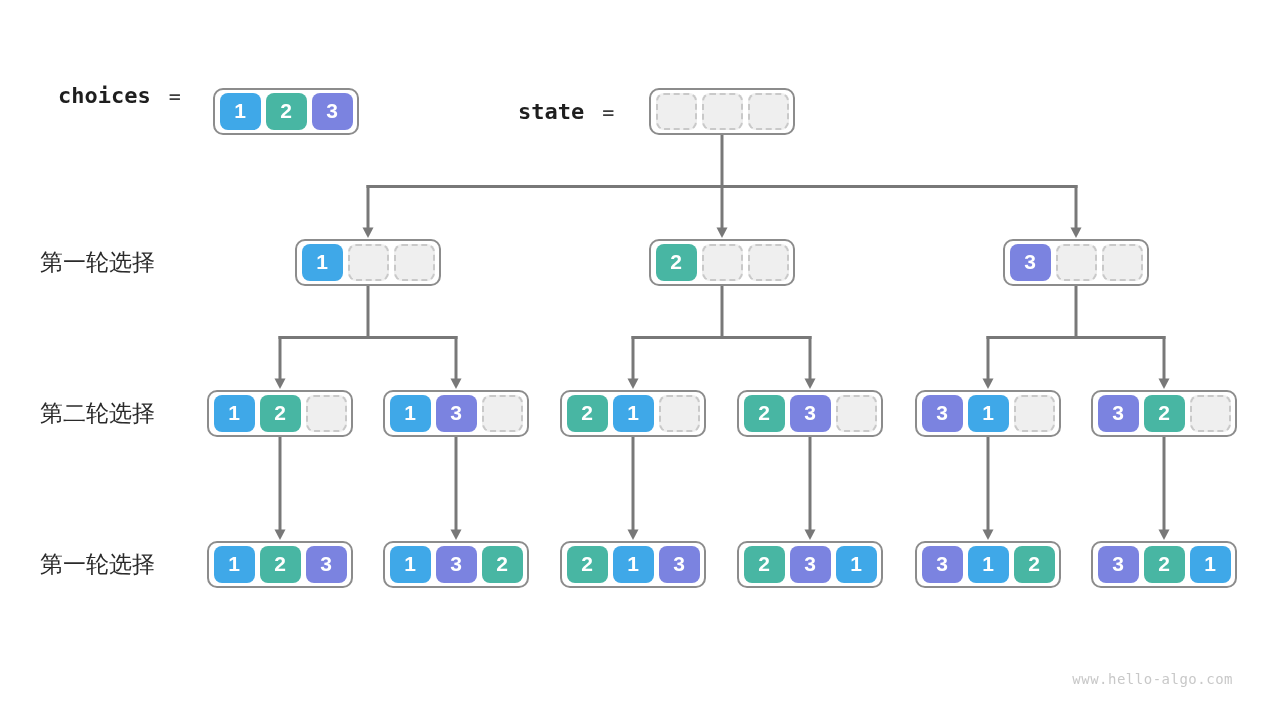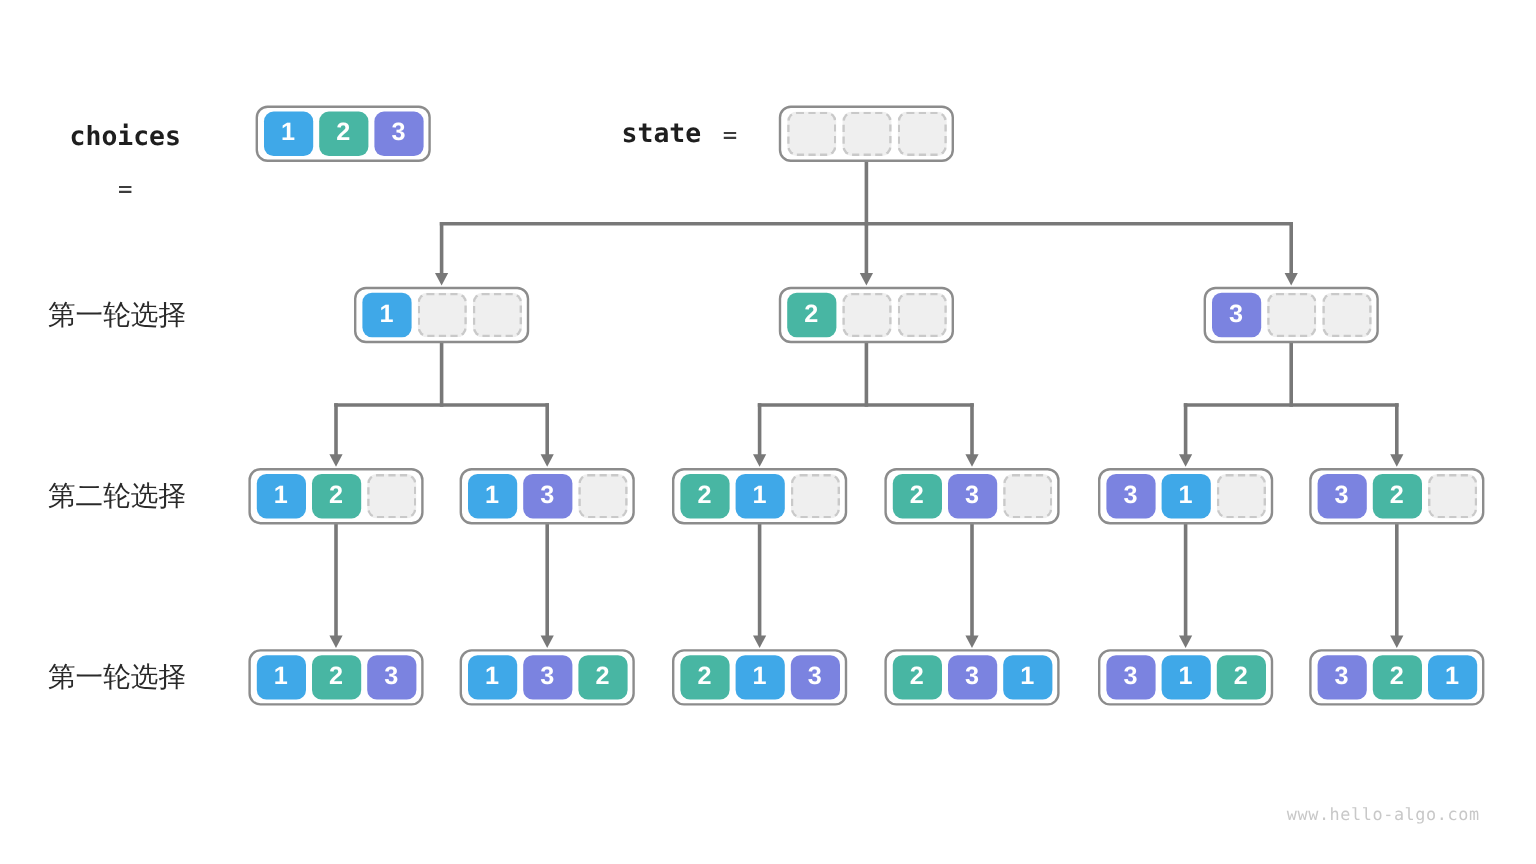--- a/index.html
+++ b/index.html
@@ -133,21 +133,21 @@
       <line x1="633" y1="436.5" x2="633" y2="531.5" stroke="#787878" stroke-width="3" stroke-linecap="square"></line>
       <polygon points="627.5,529.5 638.5,529.5 633,540" fill="#787878"></polygon>
       <line x1="810" y1="436.5" x2="810" y2="531.5" stroke="#787878" stroke-width="3" stroke-linecap="square"></line>
       <polygon points="804.5,529.5 815.5,529.5 810,540" fill="#787878"></polygon>
       <line x1="988" y1="436.5" x2="988" y2="531.5" stroke="#787878" stroke-width="3" stroke-linecap="square"></line>
       <polygon points="982.5,529.5 993.5,529.5 988,540" fill="#787878"></polygon>
       <line x1="1164" y1="436.5" x2="1164" y2="531.5" stroke="#787878" stroke-width="3" stroke-linecap="square"></line>
       <polygon points="1158.5,529.5 1169.5,529.5 1164,540" fill="#787878"></polygon>
     </svg>
 
-  <div class="eq" style="left:58px; top:102px;flex-direction:column;">
+  <div class="eq" style="left:58px; top:72px;">
     <span class="kw">choices</span>
     <span class="eqsign">=</span>
   </div>
 
   <div class="eq" style="left:518px; top:88px;justify-content:space-between;">
     <span class="kw">state</span>
     <span class="eqsign">=</span>
   </div>
 
   <div class="rowlabel" style="top:247px;">第一轮选择</div>

